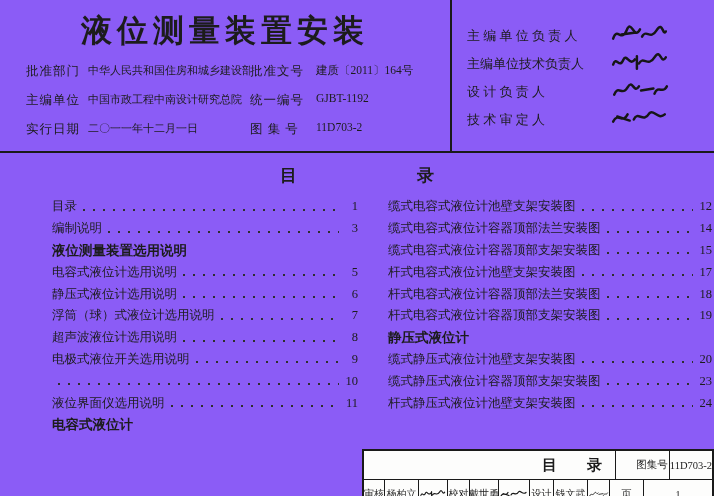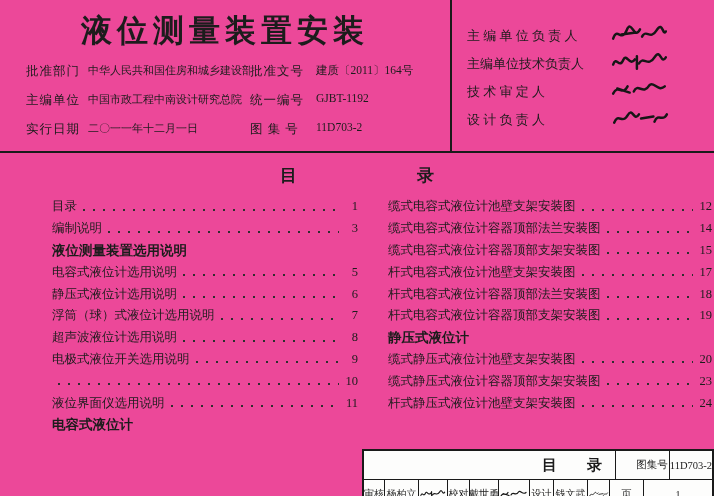--- a/index.html
+++ b/index.html
@@ -1,19 +1,19 @@
 <!DOCTYPE html>
 <html><head>
 <meta charset="utf-8">
 <style>
   * { margin:0; padding:0; box-sizing:border-box; }
   html,body { background:#e8e8e8; }
   .page {
     position:relative; width:714px; height:496px; margin:0 auto;
-    background:#ec4899; color:#1c1c1c; overflow:hidden;
+    background:#8b5cf6; color:#1c1c1c; overflow:hidden;
     font-family:"Liberation Serif","DejaVu Serif",serif;
   }
   
   .header { display:flex; height:153px; border-bottom:2px solid #1a1a1a; }
   .header-left { width:452px; border-right:2px solid #1a1a1a; padding-top:8px; }
   .doc-title {
     text-align:center; font-size:31px; font-weight:bold; letter-spacing:5px;
     font-family:"Liberation Sans","DejaVu Sans",sans-serif; margin:2px 0 11px;
   }
   .meta { padding-left:26px; font-size:12.5px; }
@@ -111,32 +111,32 @@
         </div>
         <div class="sig-row">
           <span class="sig-label">主编单位技术负责人</span>
           <span class="sig-mark">
             <svg width="62" height="23" viewBox="0 0 60 22">
               <path d="M4 14 C7 5 10 19 14 9 C17 3 20 16 25 9 M27 6 L27 18 M29 13 C33 5 38 17 44 7 S50 15 55 7" fill="none" stroke="#161616" stroke-width="2.4" stroke-linecap="round"></path>
             </svg>
           </span>
         </div>
         <div class="sig-row">
+          <span class="sig-label">设  计  负  责  人</span>
+          <span class="sig-mark">
+            <svg width="62" height="23" viewBox="0 0 60 22">
+              <path d="M5 16 C9 6 13 18 18 9 S24 16 29 8 M31 12 L43 10 M44 15 C48 6 52 16 56 8" fill="none" stroke="#161616" stroke-width="2.4" stroke-linecap="round"></path>
+            </svg>
+          </span>
+        </div>
+        <div class="sig-row">
           <span class="sig-label">技  术  审  定  人</span>
           <span class="sig-mark">
             <svg width="62" height="23" viewBox="0 0 60 22">
               <path d="M4 15 C9 5 13 18 18 8 M8 10 L20 14 M24 13 C28 4 33 17 39 7 C43 2 47 14 54 8" fill="none" stroke="#161616" stroke-width="2.4" stroke-linecap="round"></path>
-            </svg>
-          </span>
-        </div>
-        <div class="sig-row">
-          <span class="sig-label">设  计  负  责  人</span>
-          <span class="sig-mark">
-            <svg width="62" height="23" viewBox="0 0 60 22">
-              <path d="M5 16 C9 6 13 18 18 9 S24 16 29 8 M31 12 L43 10 M44 15 C48 6 52 16 56 8" fill="none" stroke="#161616" stroke-width="2.4" stroke-linecap="round"></path>
             </svg>
           </span>
         </div>
       </div>
   </div>
 
   <div class="toc">
     <div class="toc-title">
       <span>目</span>
       <span>录</span>

